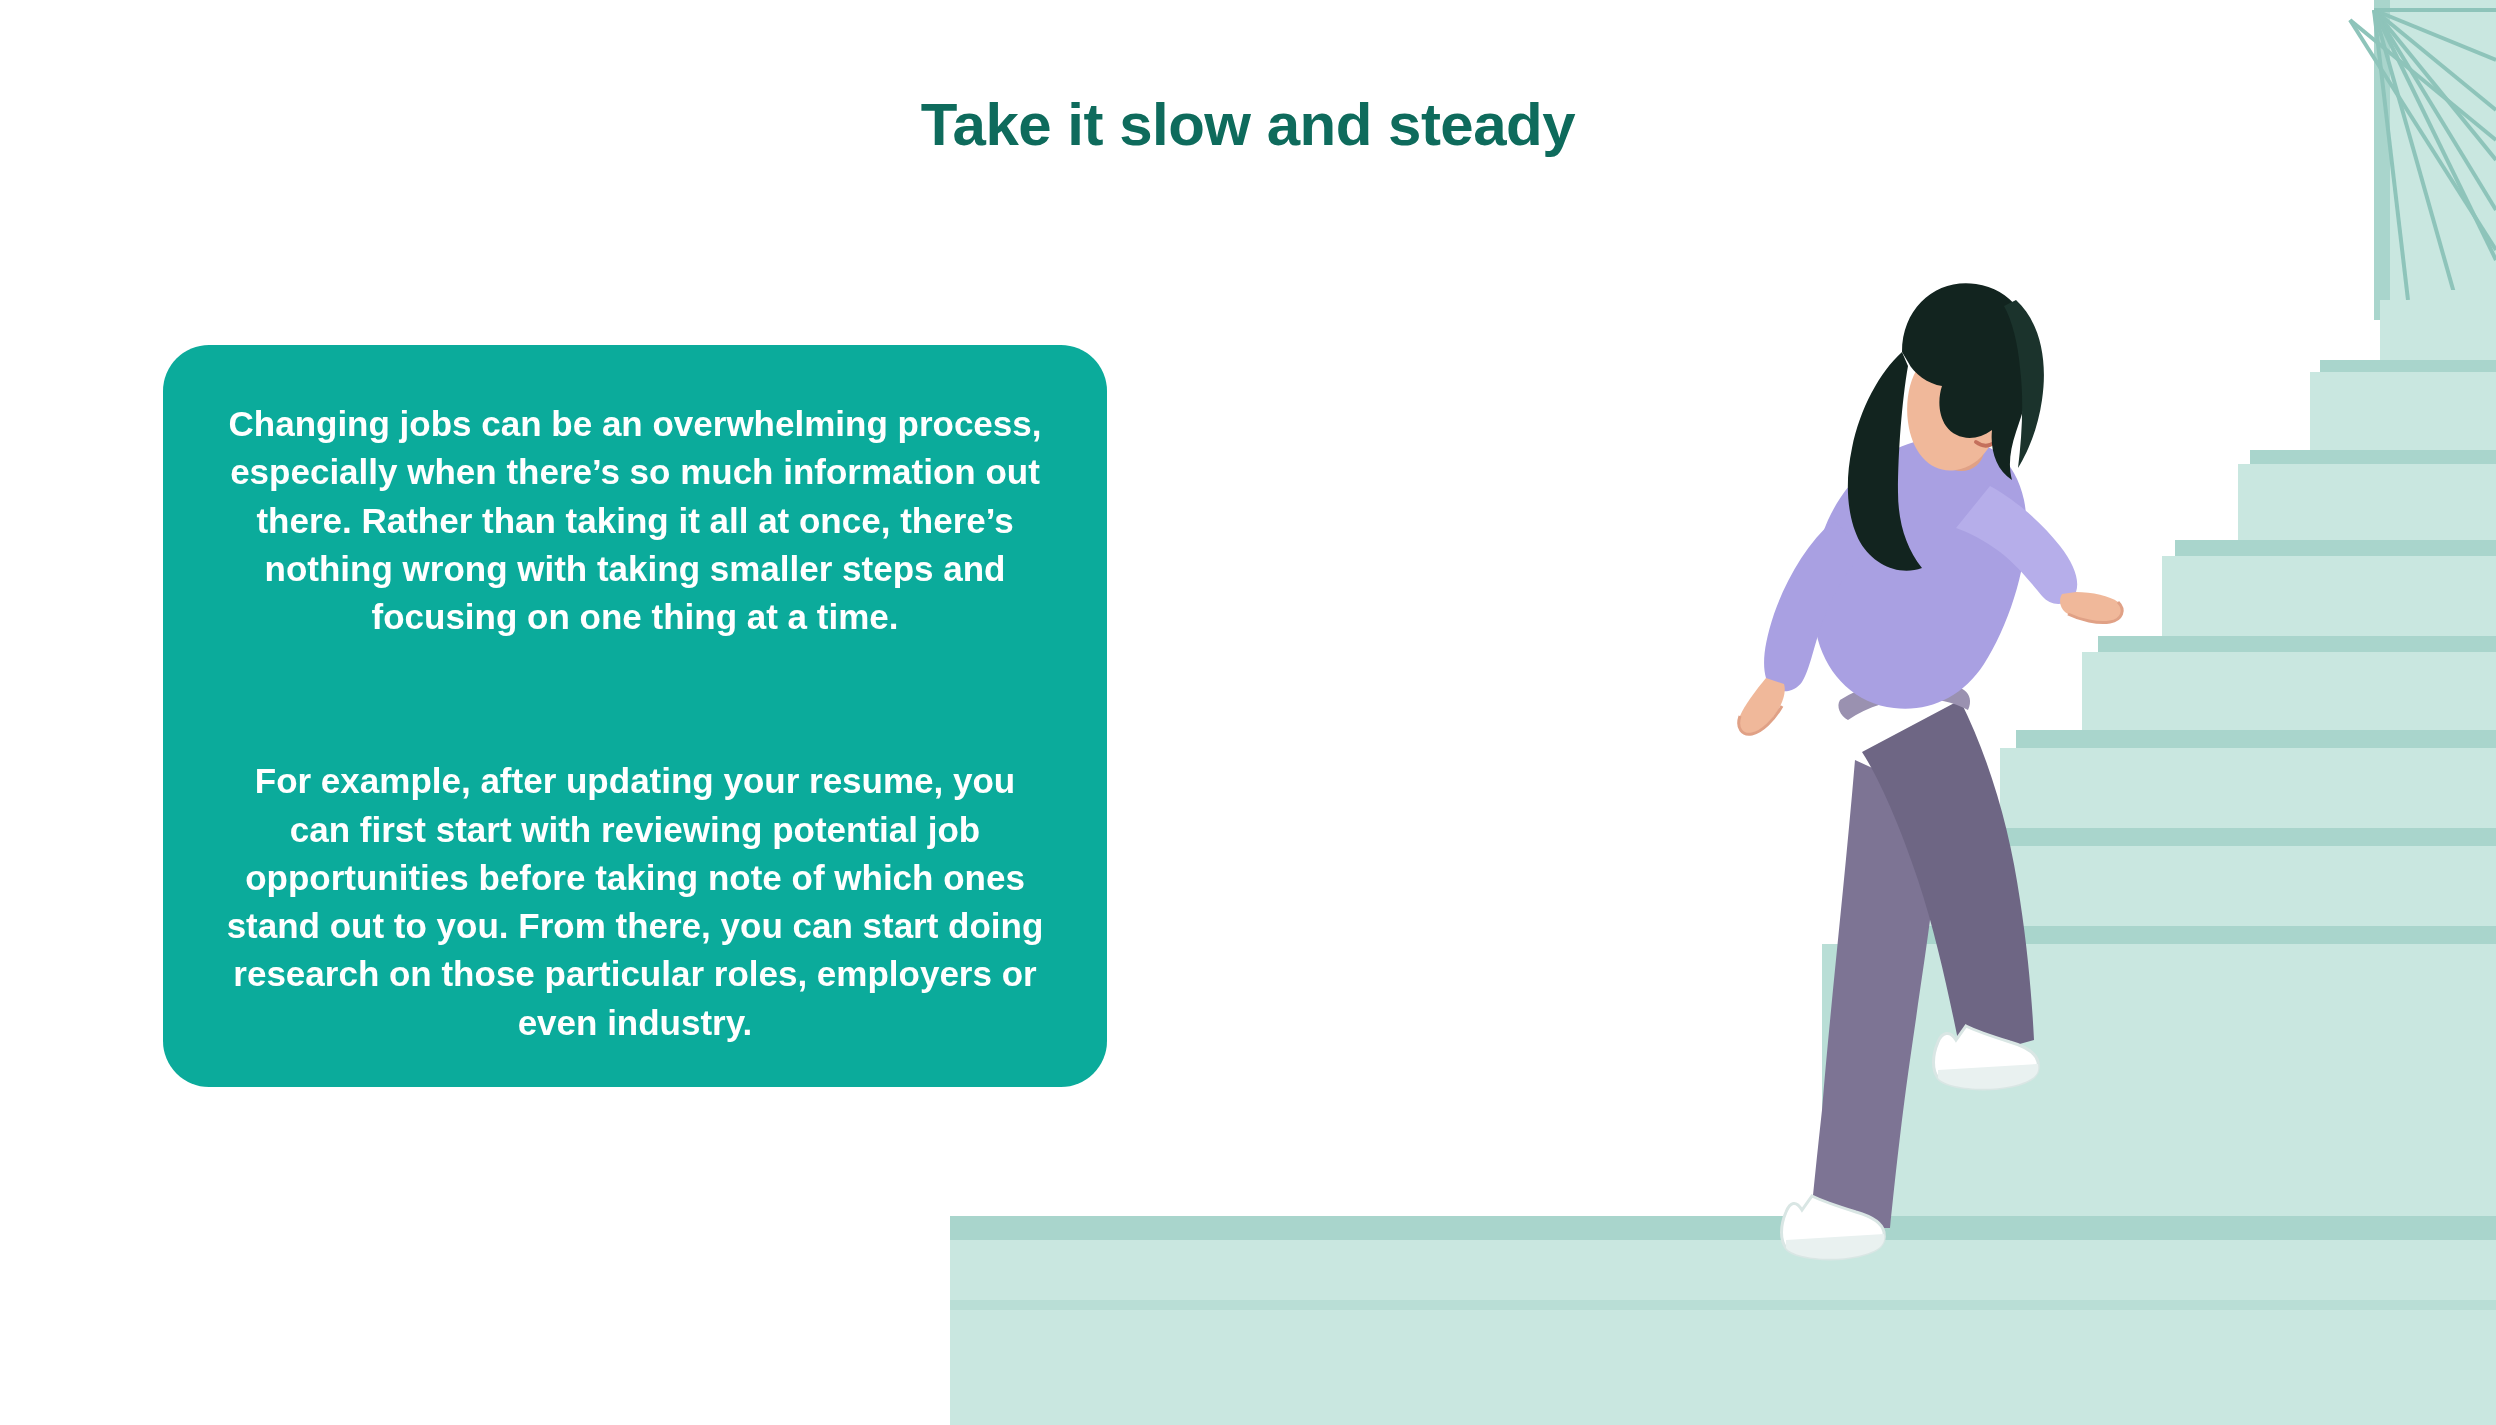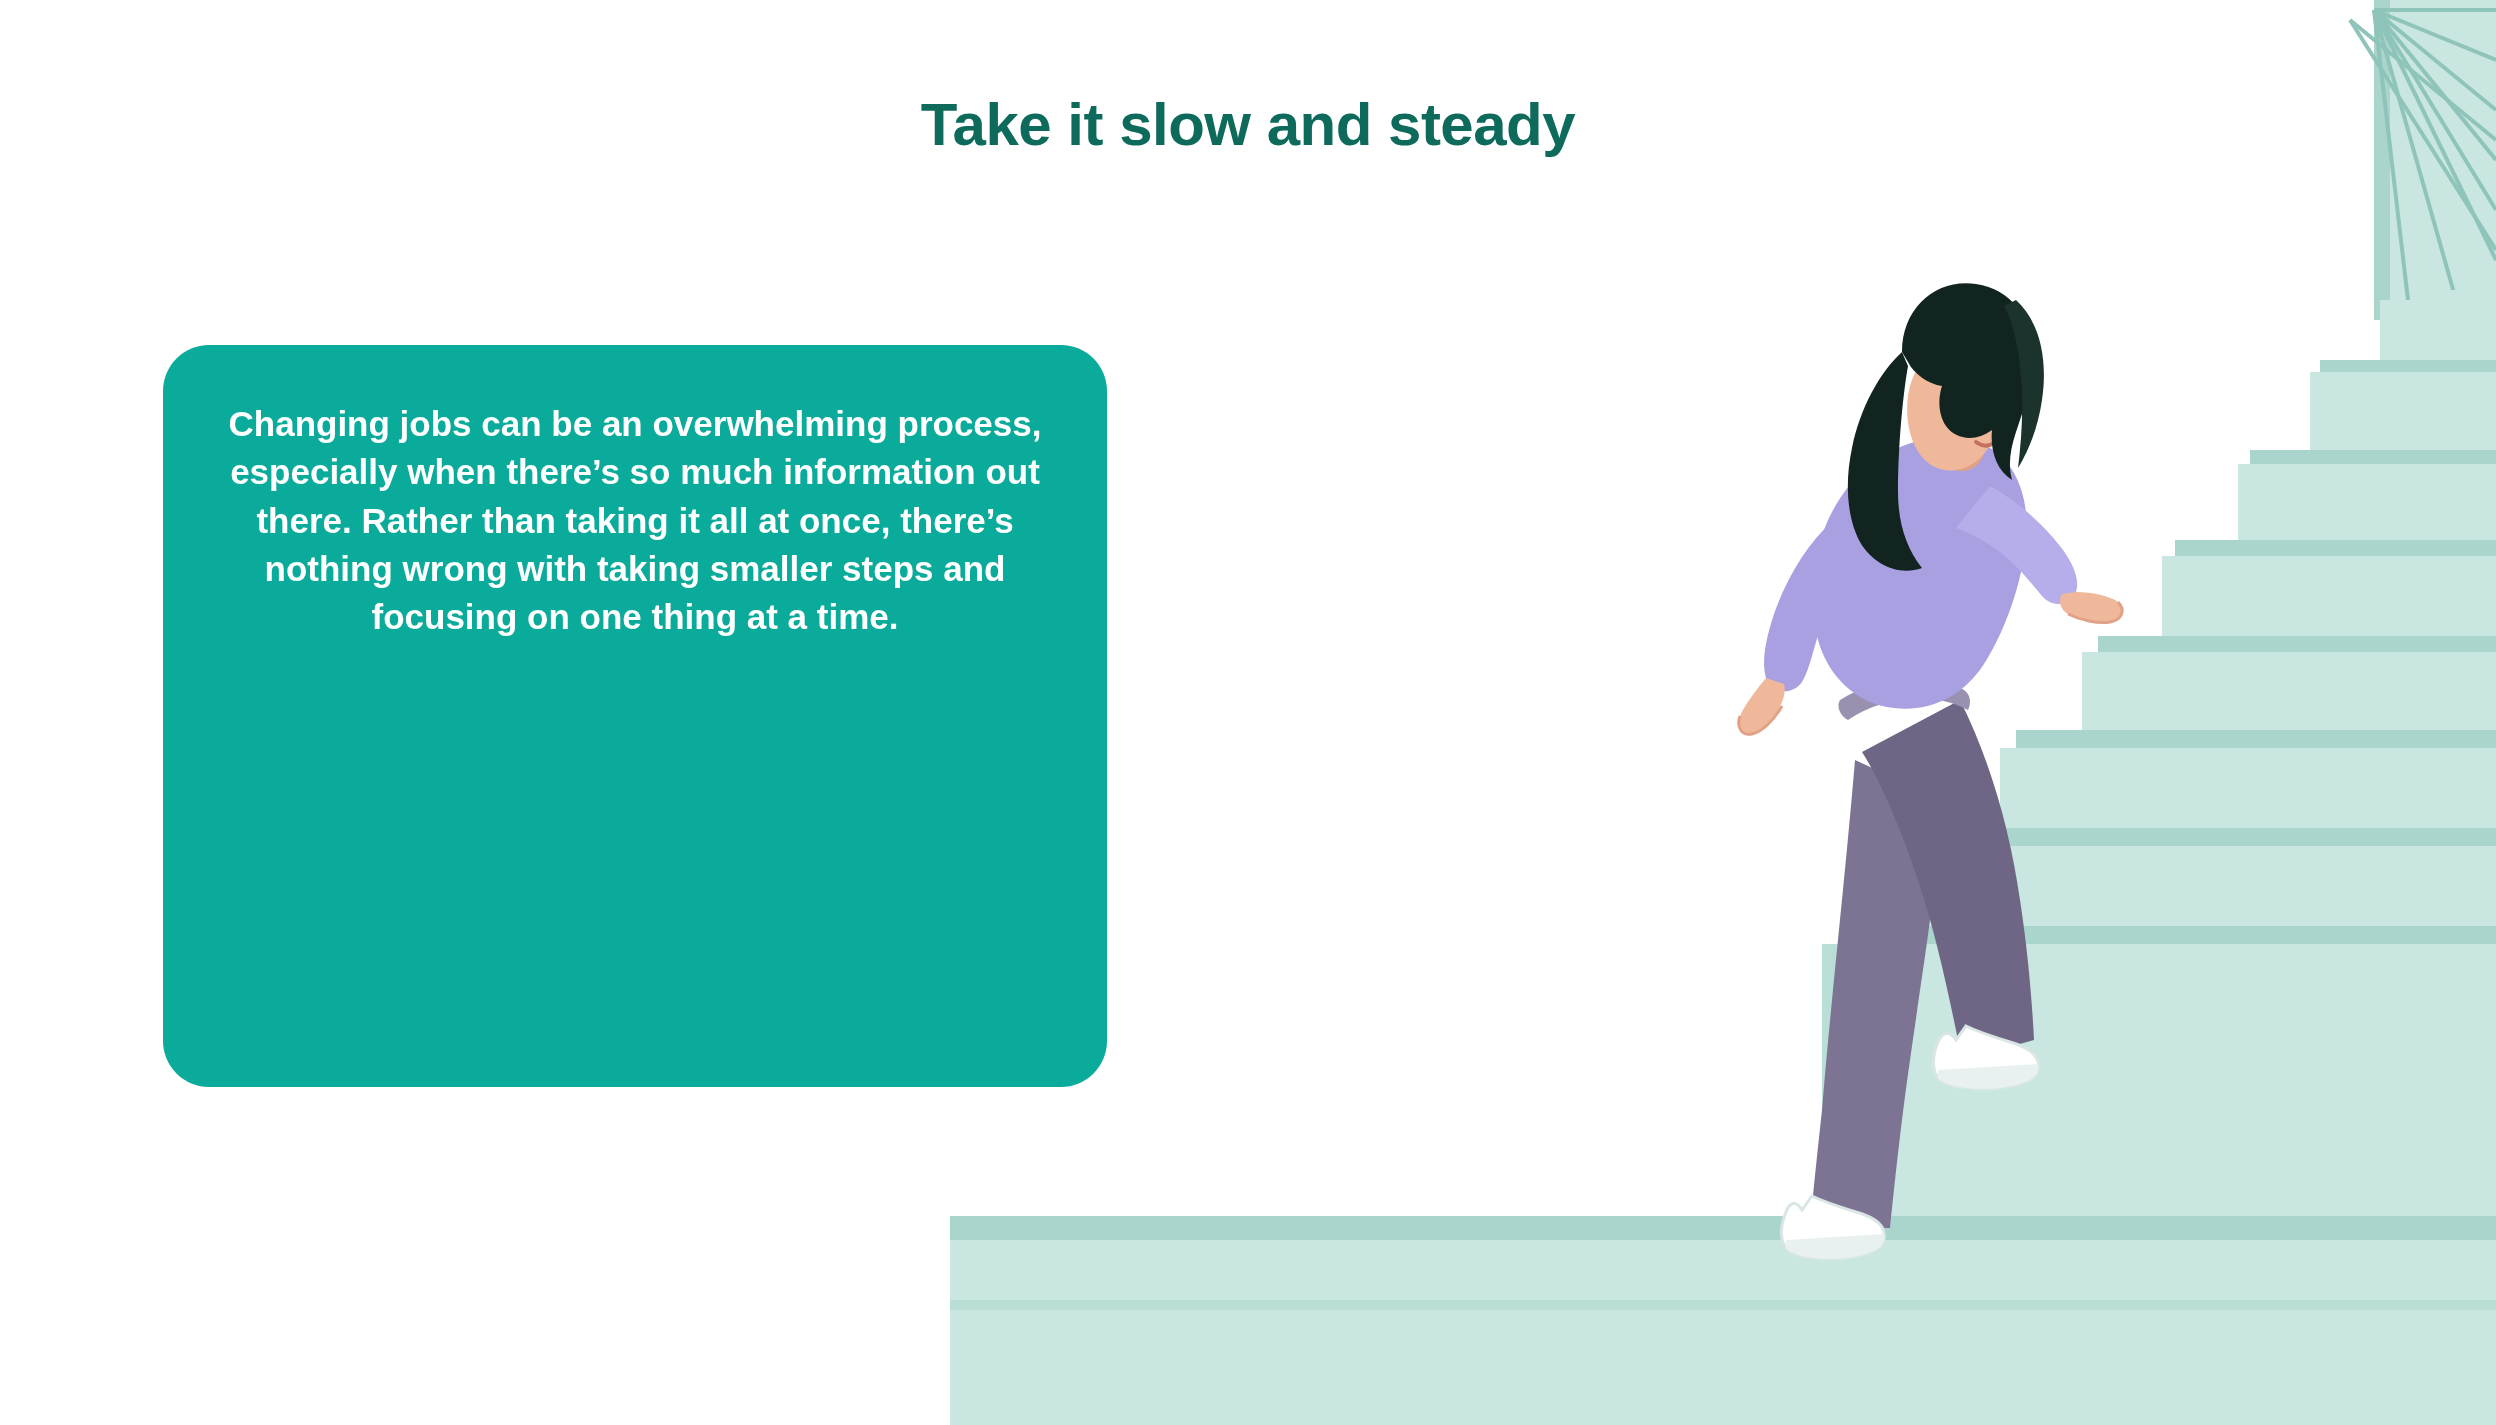--- a/index.html
+++ b/index.html
@@ -81,20 +81,21 @@
 </style>
 </head>
 <body>
 
 <div id="slide">
 
   <div id="title">Take it slow and steady</div>
 
   <div id="body-card">
     <p class="card-para">Changing jobs can be an overwhelming process, especially when there’s so much information out there. Rather than taking it all at once, there’s nothing wrong with taking smaller steps and focusing on one thing at a time.</p>
+    <p class="card-para">For example, after updating your resume, you can first start with reviewing potential job opportunities before taking note of which ones stand out to you. From there, you can start doing research on those particular roles, employers or even industry.</p>
   </div>
 
   <div id="illustration">
     <svg width="1546" height="1425" viewBox="0 0 1546 1425" xmlns="http://www.w3.org/2000/svg">
       <defs>
         <clipPath id="clipAll">
             <rect x="0" y="0" width="1546" height="1425"></rect>
           </clipPath>
       </defs>
       <g clip-path="url(#clipAll)">

